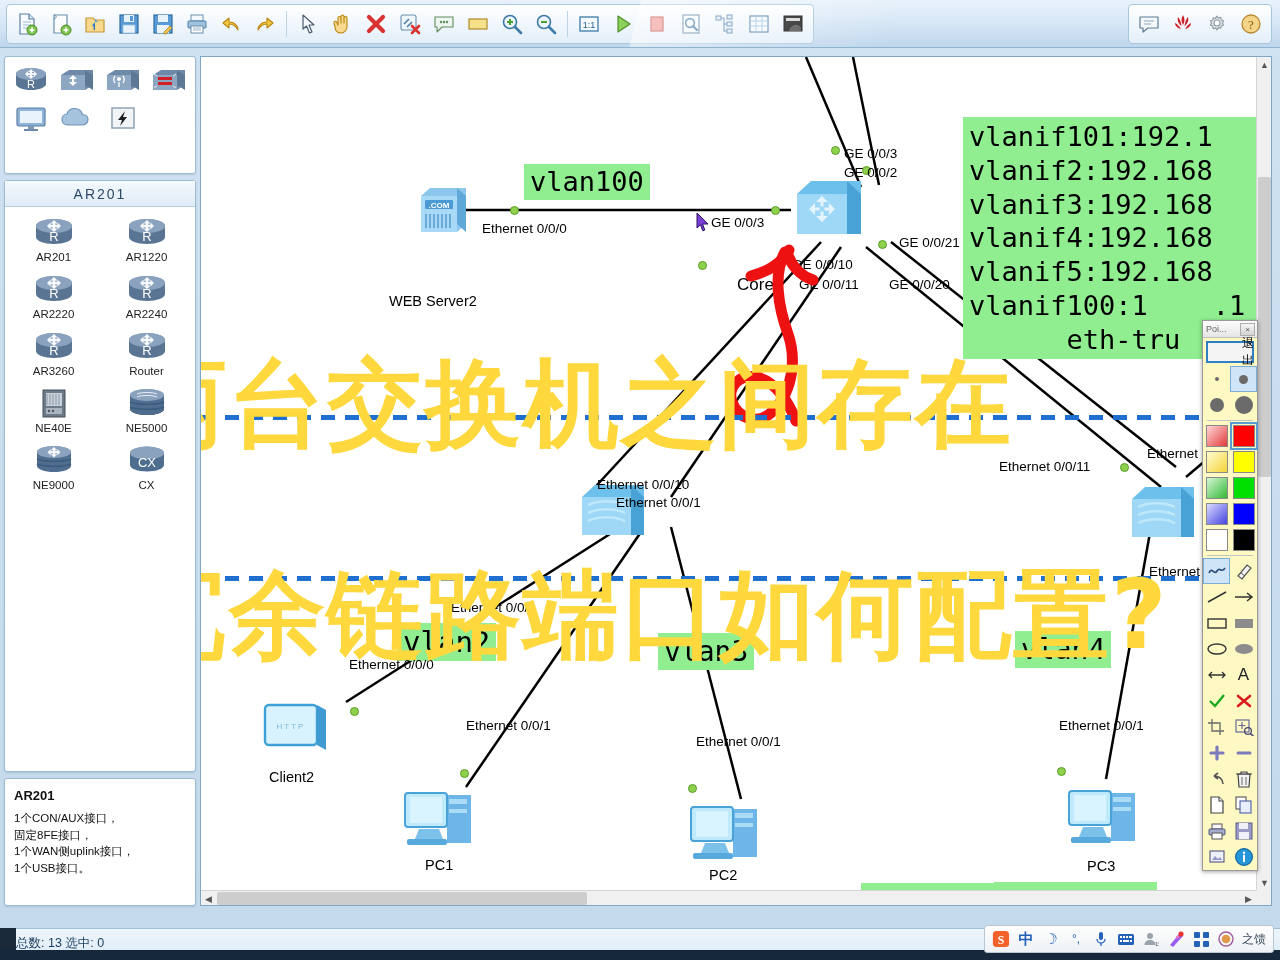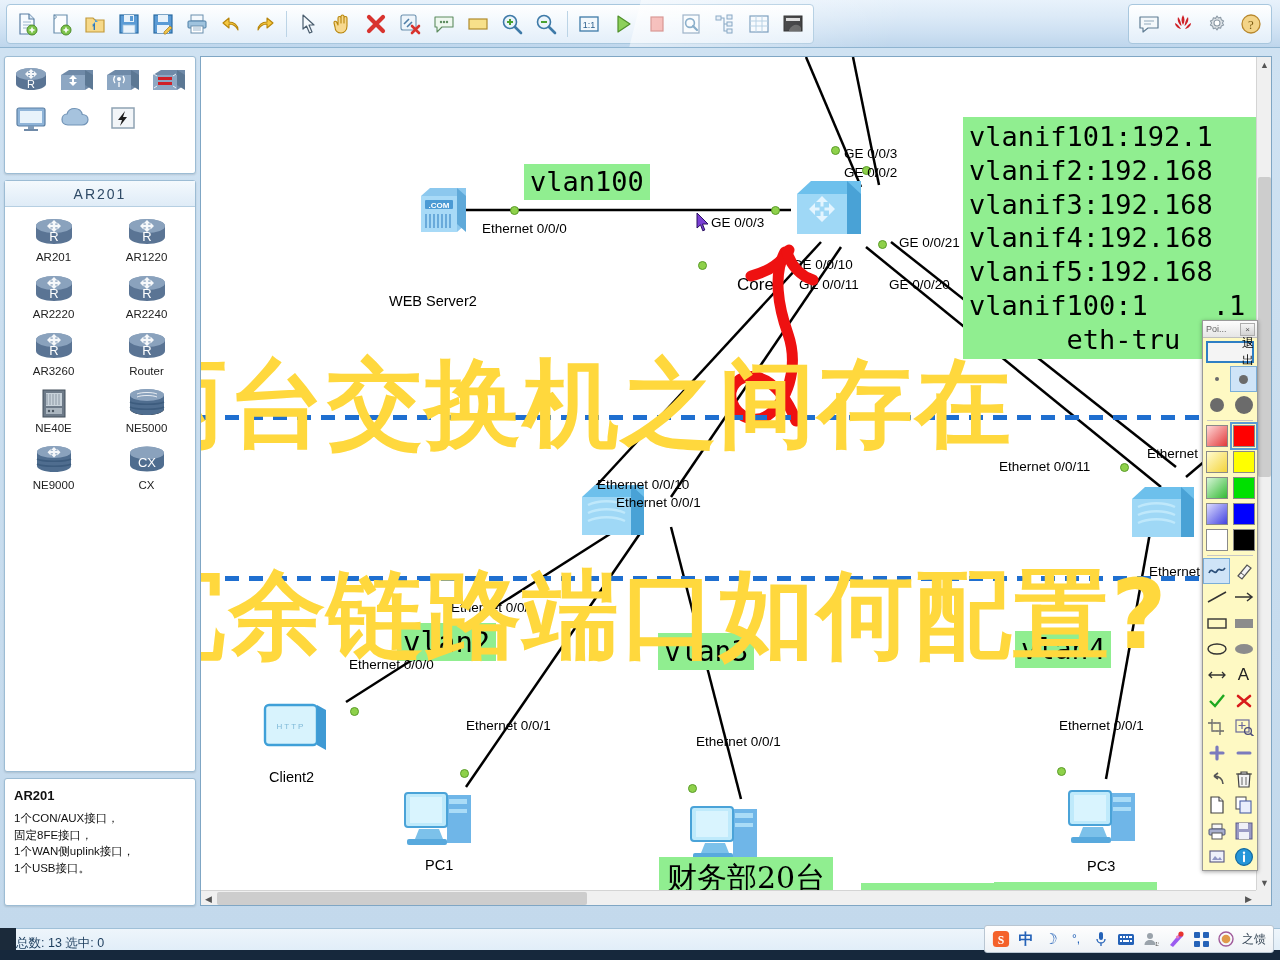--- a/index.html
+++ b/index.html
@@ -723,21 +723,20 @@
 vlanif100:1    .1
       eth-tru</div>
 
       <div class="gbox" style="left:323px;top:107px;font-size:27px;padding:1px 6px;">vlan100</div>
 
 
       <div class="gbox" style="left:196px;top:566px;font-size:29px;padding:1px 6px;">vlan2</div>
       <div class="gbox" style="left:457px;top:576px;font-size:28px;padding:1px 6px;">vlan3</div>
       <div class="gbox" style="left:814px;top:574px;font-size:28px;padding:1px 6px;">vlan4</div>
 
-      <div class="gbox" style="left:458px;top:800px;font-size:30px;padding:2px 8px; font-family:'DejaVu Serif','Liberation Serif',serif;">财务部20台</div>
       <div class="gbox" style="left:793px;top:777px;font-size:30px;padding:2px 8px; font-family:'DejaVu Serif','Liberation Serif',serif;margin-top:48px;">业务部100</div>
 
       <div class="gbox" style="left:660px;top:826px;width:290px;height:14px;"></div>
 
       <div class="ifl" style="left:643px;top:89px;">GE 0/0/3</div>
       <div class="ifl" style="left:643px;top:108px;">GE 0/0/2</div>
       <div class="ifl" style="left:510px;top:158px;">GE 0/0/3</div>
       <div class="ifl" style="left:698px;top:178px;">GE 0/0/21</div>
       <div class="ifl" style="left:591px;top:200px;">GE 0/0/10</div>
       <div class="ifl" style="left:598px;top:220px;">GE 0/0/11</div>

